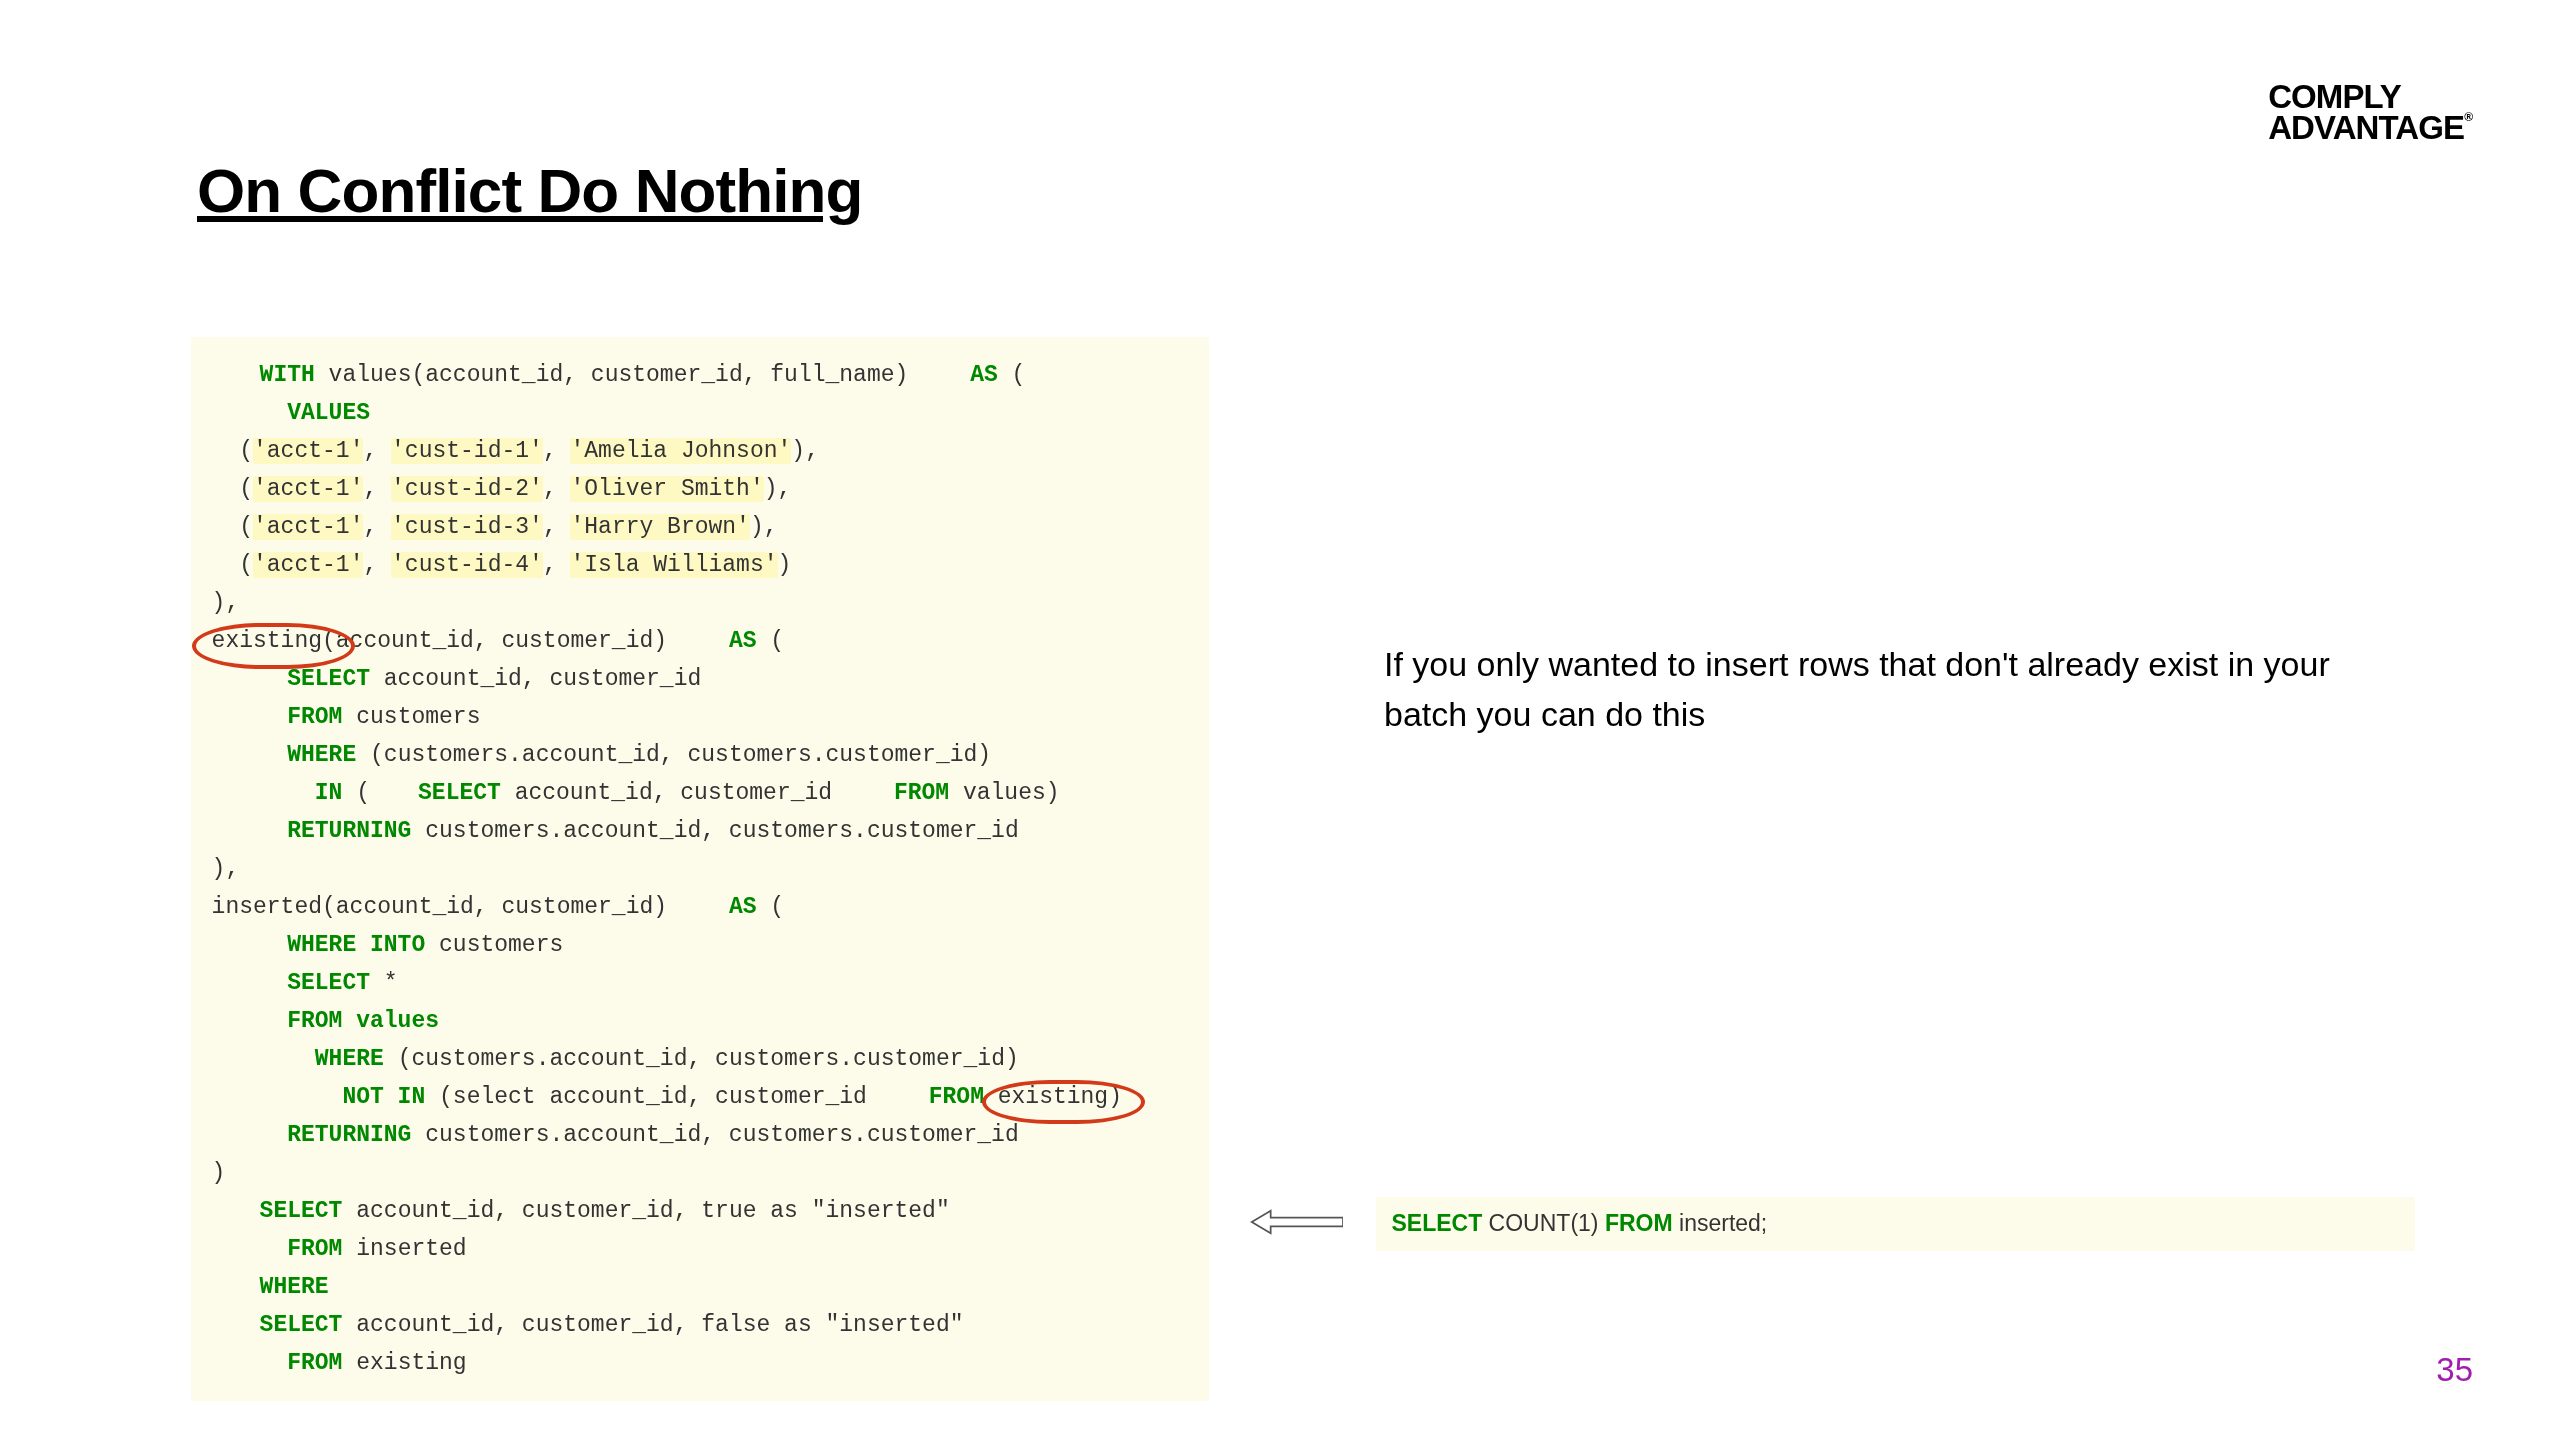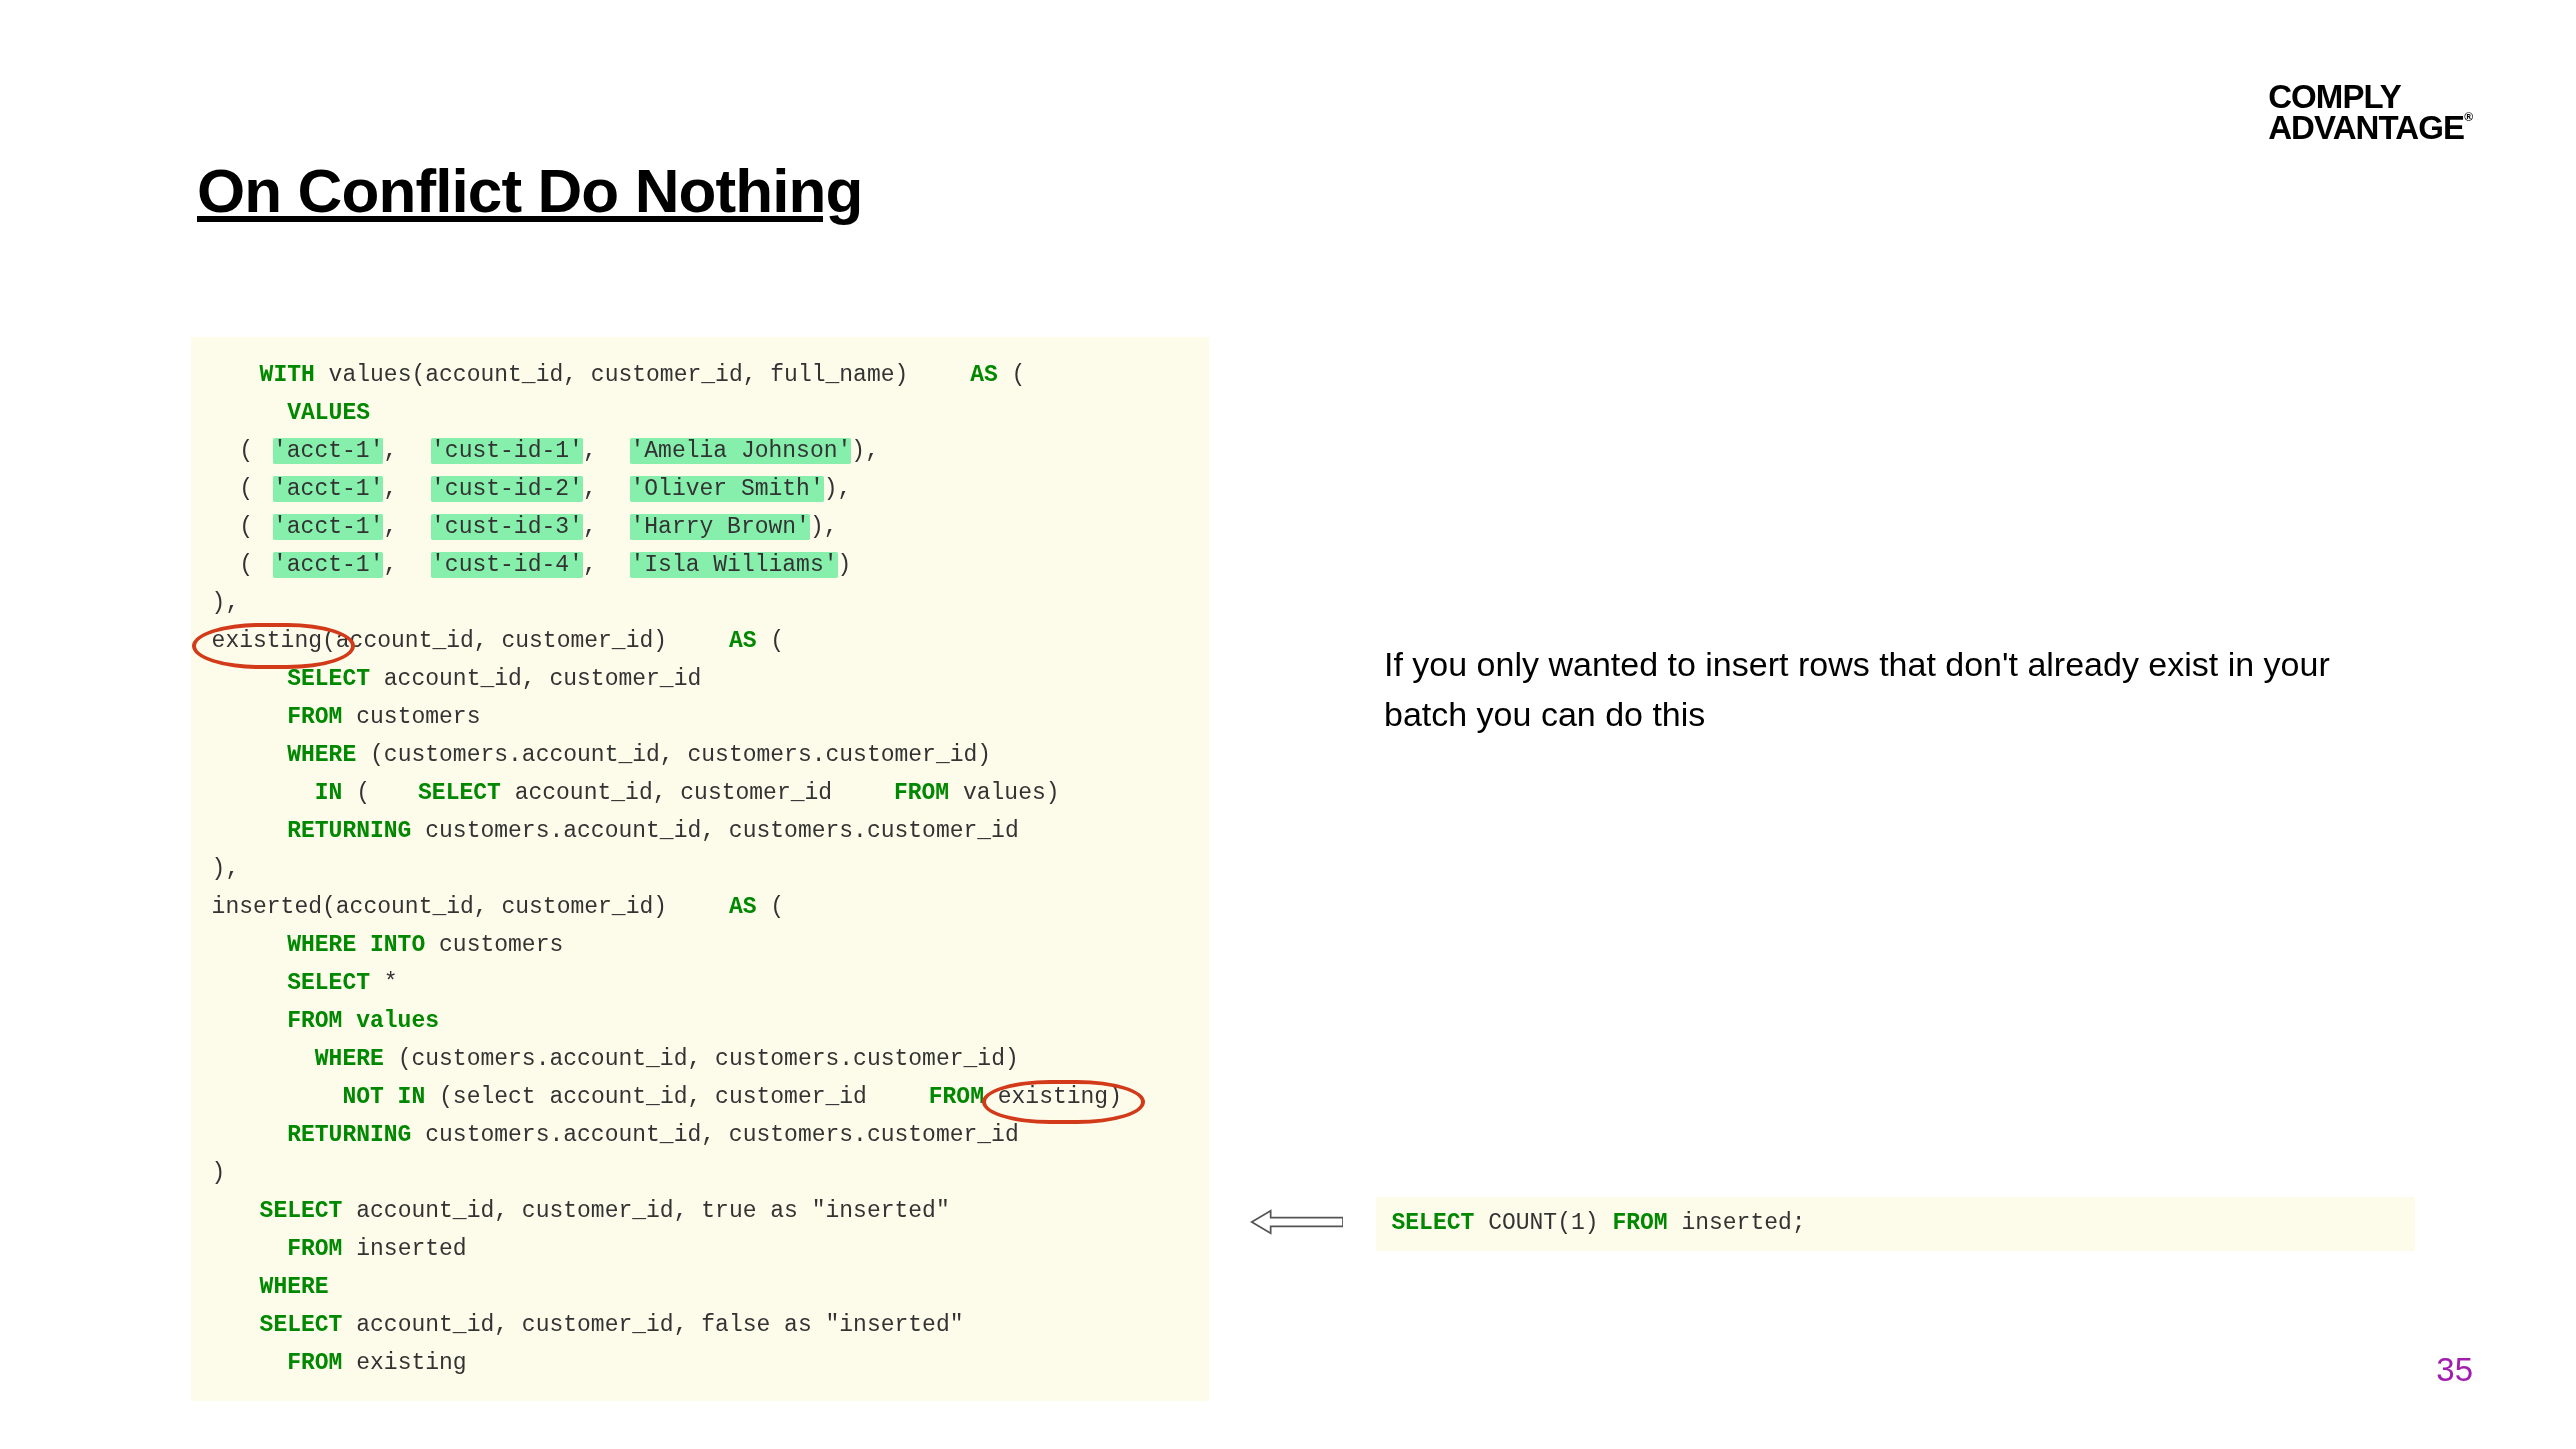--- a/index.html
+++ b/index.html
@@ -52,40 +52,40 @@
     background: #fdfceb;
     padding: 19px 20.6px 19px 20.6px;
     box-sizing: border-box;
     font-family: "Menlo", "Consolas", "Courier New", monospace;
     font-size: 23px;
     line-height: 38px;
     white-space: pre;
     color: #333;
   }
   .code-block .kw   { color: #008800; font-weight: 700; margin-left: 48px; }
-  .code-block .str  { color: #333; background: #86efac; border-radius: 1.7px; margin-left: 20px; }
+  .code-block .str  { color: #333; background: #fef9c3; border-radius: 1.7px; }
   .note {
     position: absolute;
     top: 611px;
     left: 1384px;
     width: 979px;
     font-size: 34px;
     line-height: 1.48;
     color: #000;
     margin-top: 28px;
   }
   .aux-block {
     position: absolute;
     top: 1197px;
     left: 1376px;
     width: 1039px;
     background: #fdfceb;
     padding: 10.3px 15.5px;
     box-sizing: border-box;
-    font-family: Liberation Mono, monospace;
+    font-family: Liberation Sans, sans-serif;
     font-size: 23px;
     line-height: 1.45;
     white-space: pre;
     color: #333;
   }
   .aux-block .kw { color: #008800; font-weight: 700; }
   .arrow {
     position: absolute;
     top: 1209px;
     left: 1250px;

